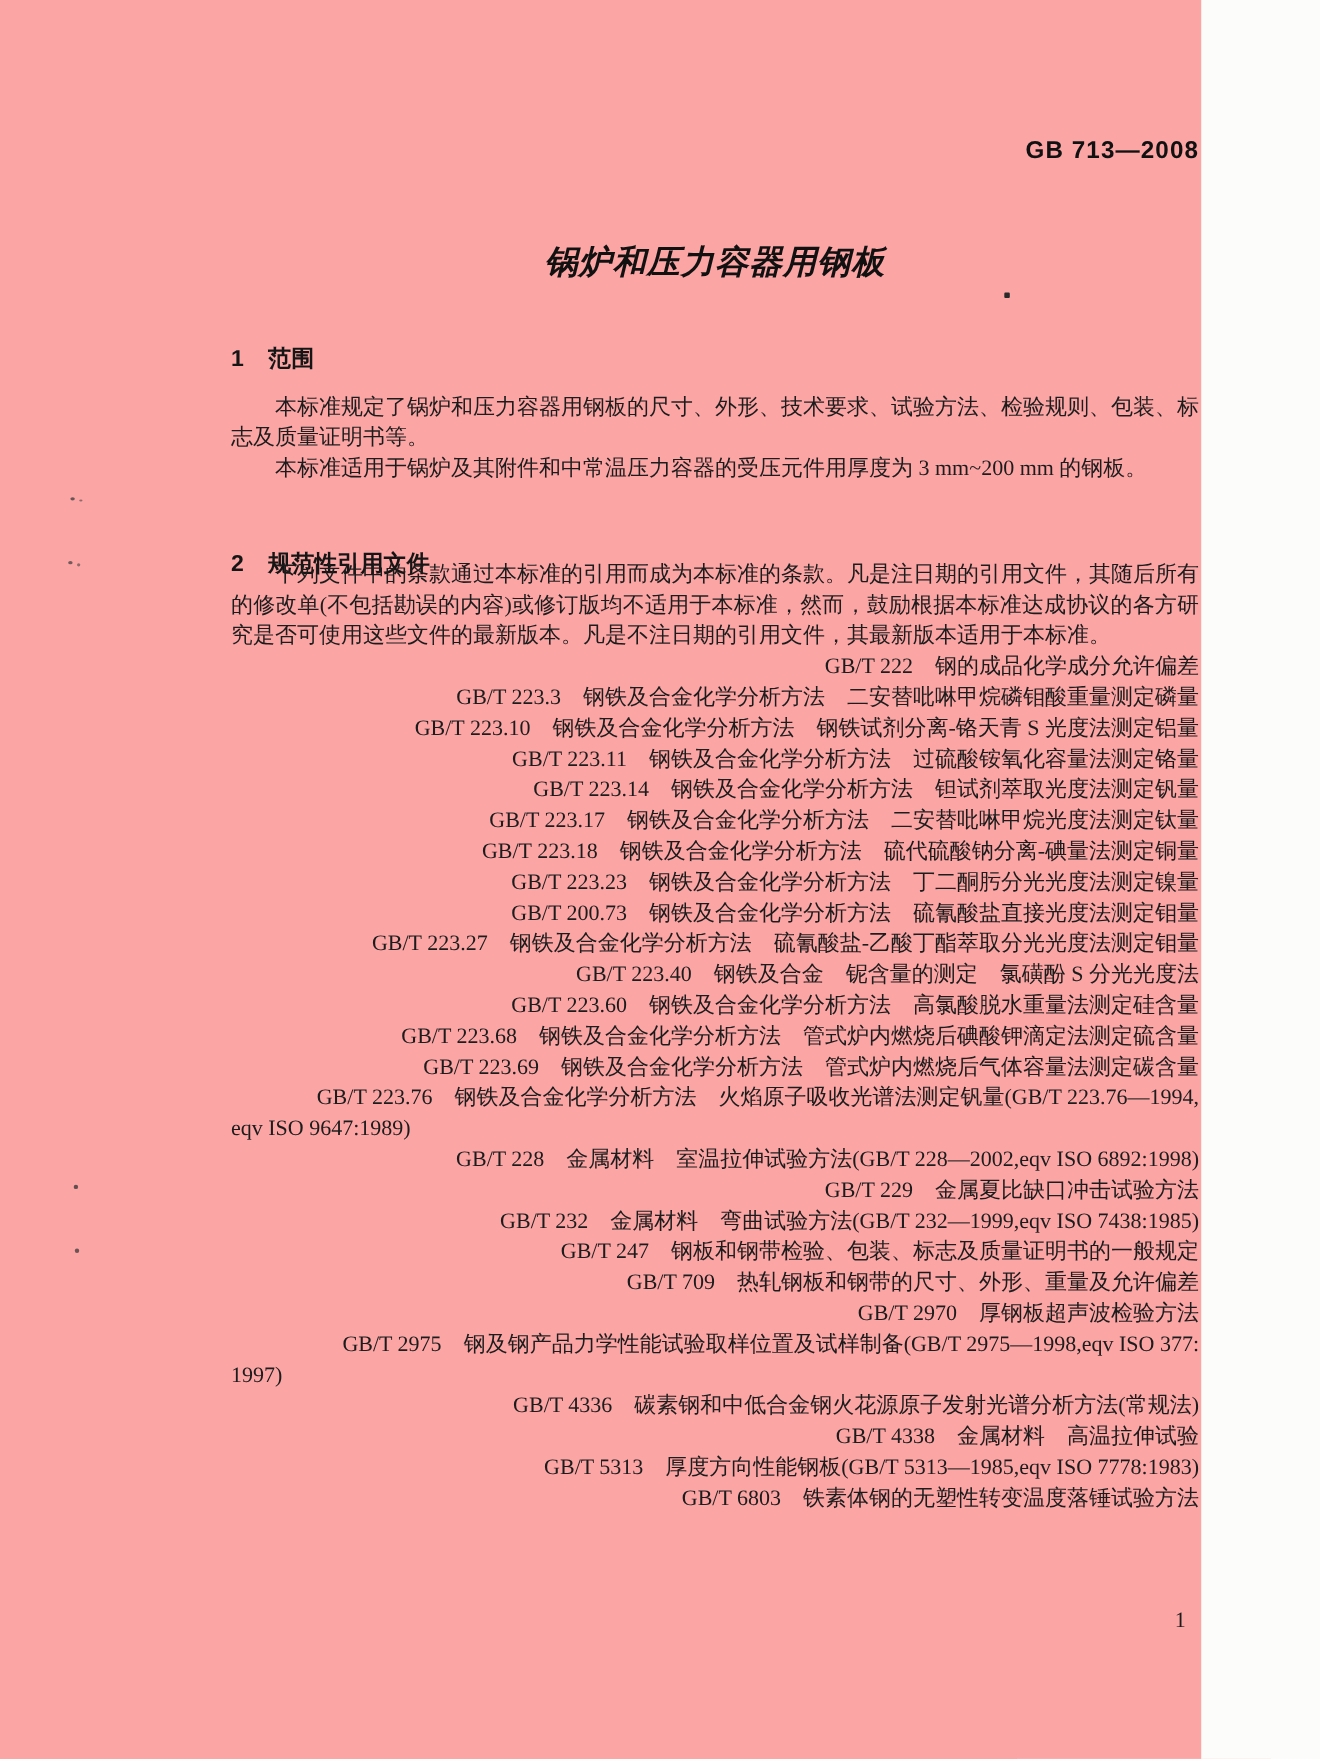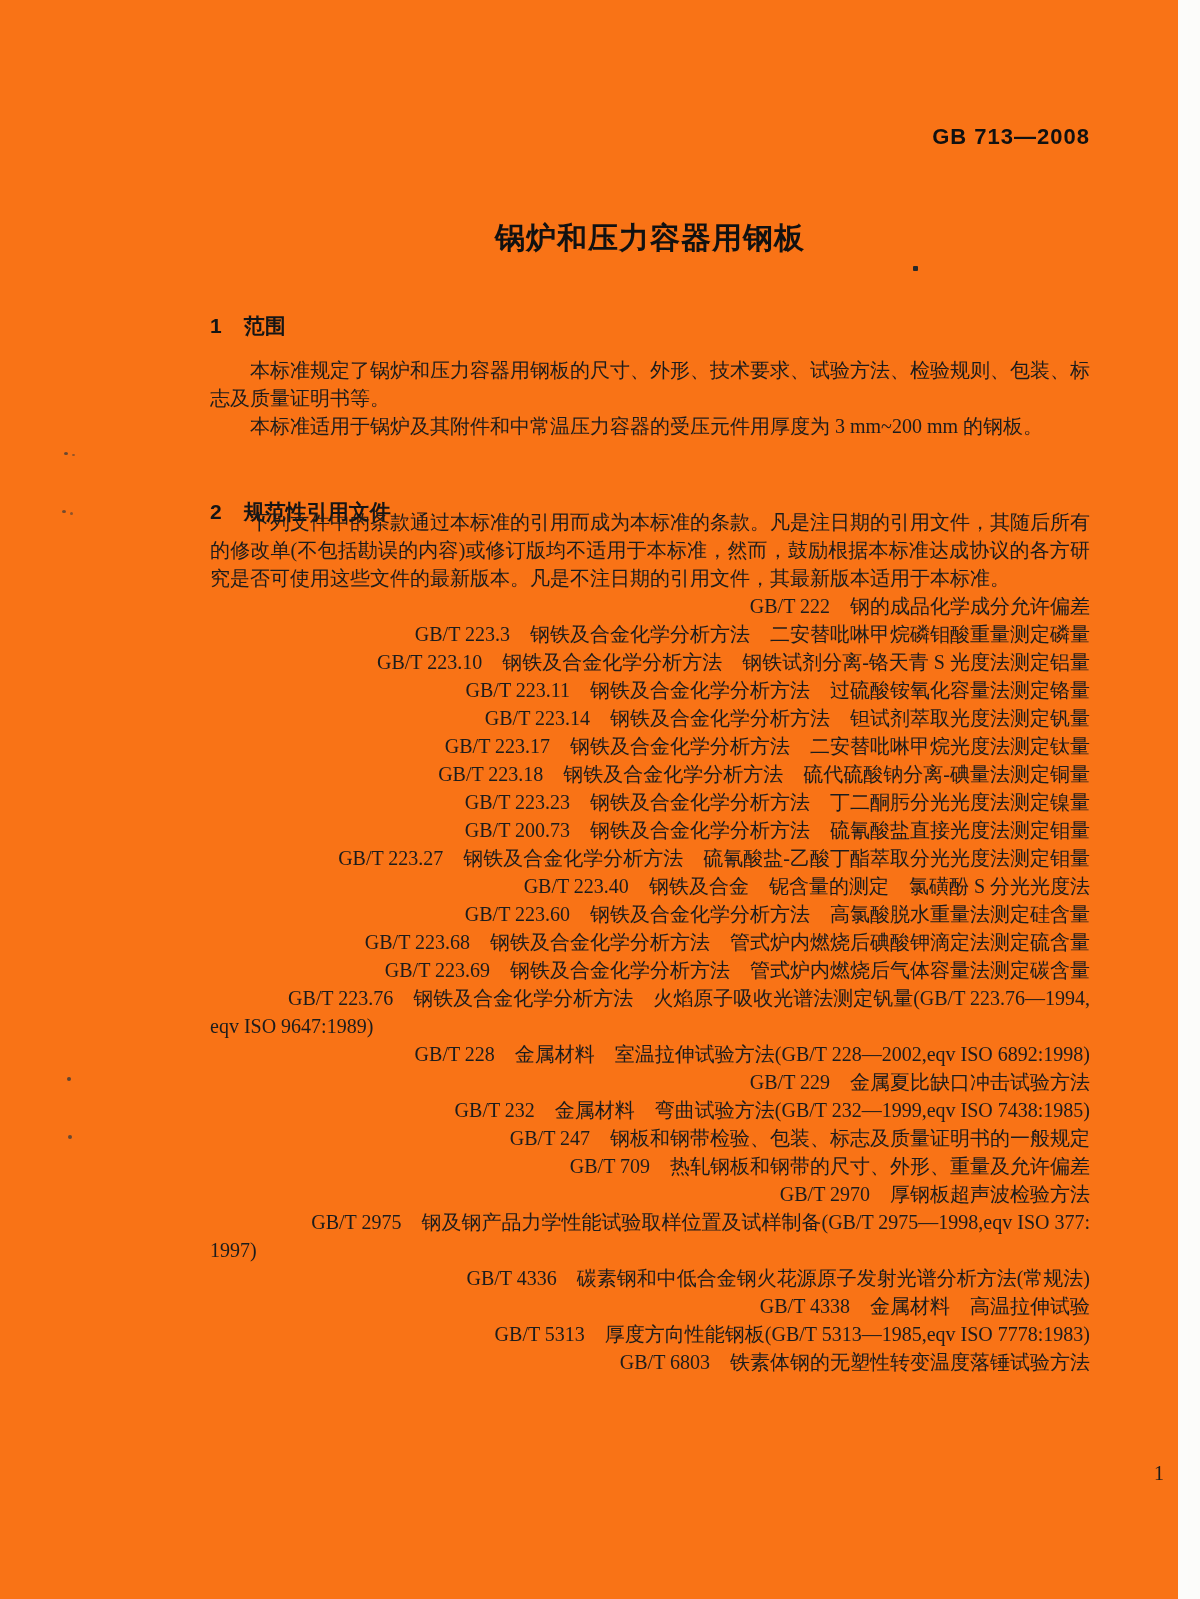--- a/index.html
+++ b/index.html
@@ -3,33 +3,33 @@
 <meta charset="utf-8">
 <style>
   html,body{margin:0;padding:0;}
   body{
     width:1200px;height:1599px;
     background:#fcfcfa;
     font-family:"Liberation Serif", serif;
     color:#1c1c1c;
     -webkit-font-smoothing:antialiased;
   }
-  .page{position:relative;width:1178px;height:1599px;overflow:hidden;background:#f97316;}
+  .page{position:relative;width:1092px;height:1599px;overflow:hidden;background:#fca5a5;}
   .content{position:absolute;left:210px;top:0;width:880px;}
 
   .doc-code{
     position:absolute;top:124px;right:0;
     font-family:"Liberation Sans", sans-serif;
     font-weight:bold;font-size:22px;letter-spacing:1px;color:#111;
   }
   .doc-title{
     position:absolute;top:218px;left:0;width:100%;
     text-align:center;
     font-family:"Liberation Sans", sans-serif;
-    font-weight:bold;font-size:30px;letter-spacing:1px;color:#111;
+    font-weight:bold;font-size:30px;letter-spacing:1px;color:#111;font-style:italic;
   }
   .title-dot{
     position:absolute;left:703px;top:266px;width:5px;height:5px;
     background:#2a2a2a;border-radius:1px;
   }
   .sec-heading{
     position:absolute;left:0;
     font-family:"Liberation Sans", sans-serif;
     font-weight:bold;font-size:21px;color:#151515;
     white-space:nowrap;

